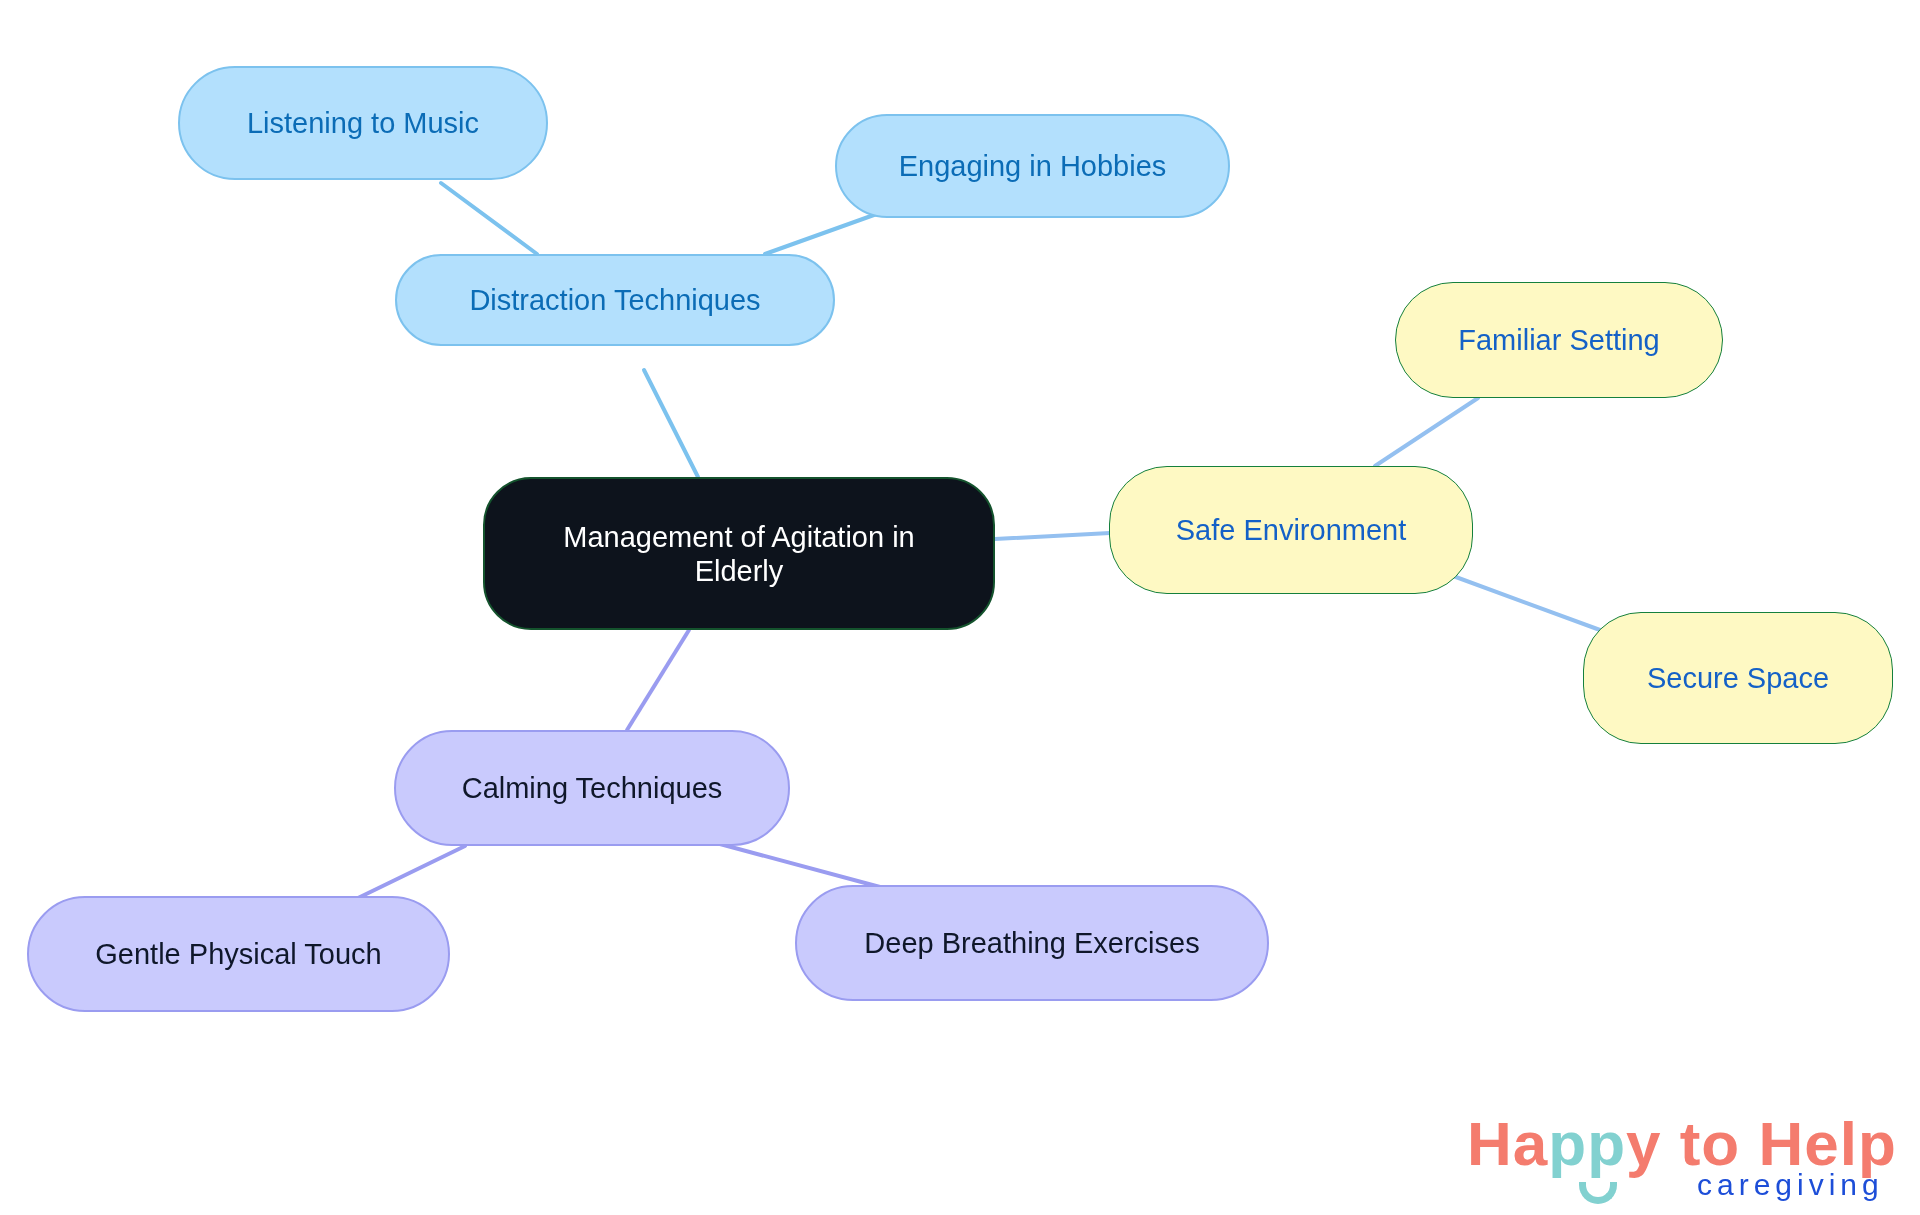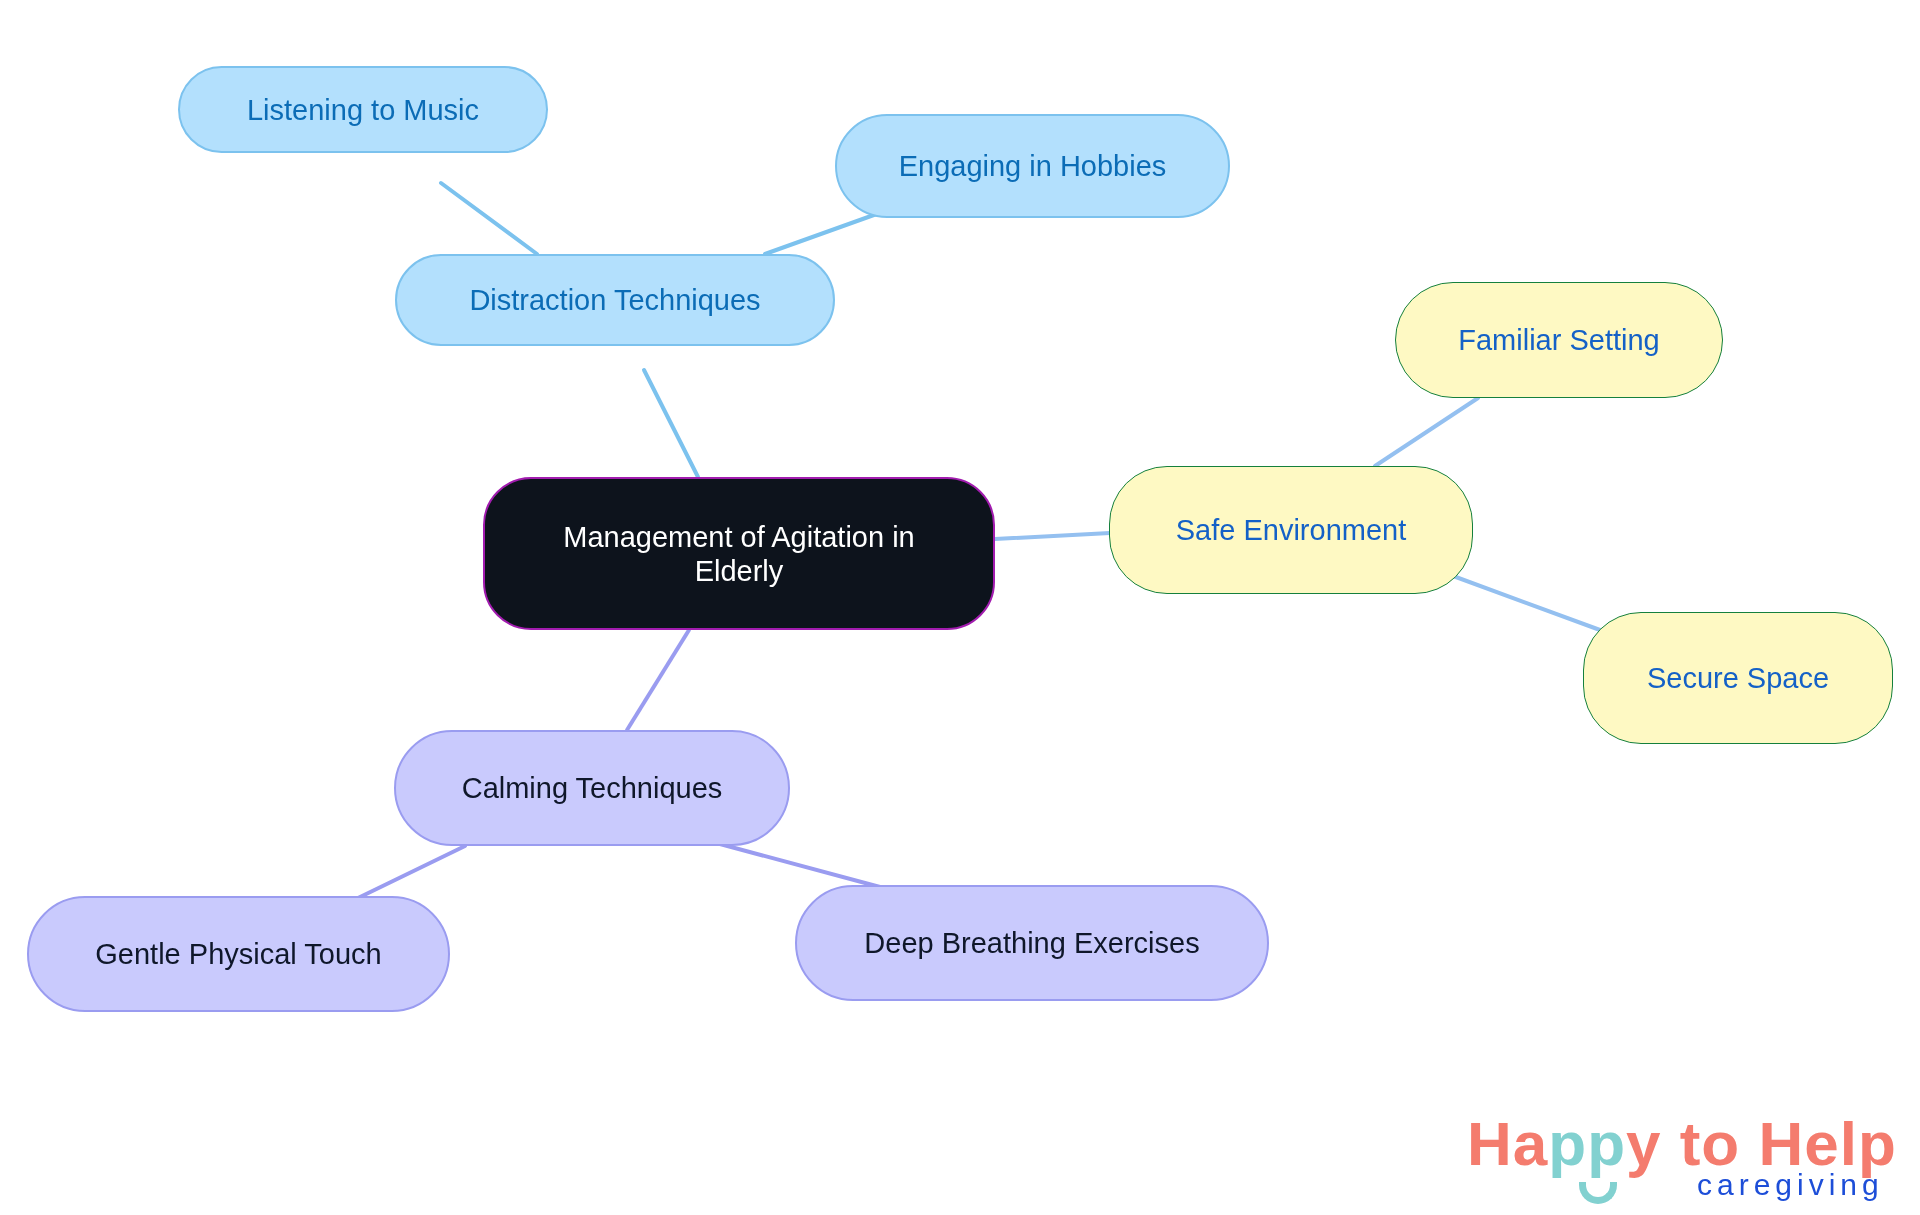--- a/index.html
+++ b/index.html
@@ -2,21 +2,21 @@
 <html><head>
 <meta charset="utf-8">
 <style>
   html, body { margin: 0; padding: 0; background: #ffffff; }
   body { width: 1920px; height: 1215px; position: relative; overflow: hidden;
          font-family: "Liberation Sans", "DejaVu Sans", sans-serif; }
   svg.edges { position: absolute; left: 0; top: 0; width: 1920px; height: 1215px; }
   .node { position: absolute; box-sizing: border-box; border-radius: 58px;
           display: flex; align-items: center; justify-content: center; text-align: center;
           font-size: 29px; line-height: 34px; }
-  .node.root { background: #0d131c; border: 2px solid #a21caf; color: #ffffff; border-radius: 48px; padding: 0 40px; }
+  .node.root { background: #0d131c; border: 2px solid #14532d; color: #ffffff; border-radius: 48px; padding: 0 40px; }
   .node.distraction { background: #b3e0fd; border: 2px solid #7cc2ee; color: #0b6cb6; }
   .node.safe { background: #fef9c3; border: 1px solid #15803d; color: #1461c7; }
   .node.calming { background: #c9cafd; border: 2px solid #9a9cf0; color: #0f172a; text-align: right; }
   .logo { position: absolute; left: 1423px; top: 1108px; width: 460px; height: 100px; margin-left: 44px; }
   .logo-main { position: absolute; left: 0; top: 0; font-size: 62px; font-weight: bold; letter-spacing: 1px; white-space: nowrap; }
   .logo-sub { position: absolute; left: 230px; top: 60px; font-size: 30px; letter-spacing: 5px; color: #1d4ed8; white-space: nowrap; }
   .coral { color: #f47c6e; }
   .teal { color: #82d1d0; }
   .smile { position: absolute; left: 112px; top: 74px; width: 38px; height: 22px;
            border: 7px solid #82d1d0; border-top: none; border-radius: 0 0 26px 26px; box-sizing: border-box; }
@@ -38,21 +38,21 @@
   </g>
 </svg>
 
 <div class="node root" style="left:483px; top:477px; width:512px; height:153px;">
   <span>Management of Agitation in Elderly</span>
 </div>
 
 <div class="node distraction" style="left:395px; top:254px; width:440px; height:92px;">
   <span>Distraction Techniques</span>
 </div>
-<div class="node distraction" style="left:178px; top:66px; width:370px; height:87px;">
+<div class="node distraction" style="left:178px; top:66px; width:370px; height:114px;">
   <span>Listening to Music</span>
 </div>
 <div class="node distraction" style="left:835px; top:106px; width:395px; height:104px;margin-top:8px;">
   <span>Engaging in Hobbies</span>
 </div>
 
 <div class="node safe" style="left:1109px; top:466px; width:364px; height:128px;">
   <span>Safe Environment</span>
 </div>
 <div class="node safe" style="left:1395px; top:282px; width:328px; height:116px;">

